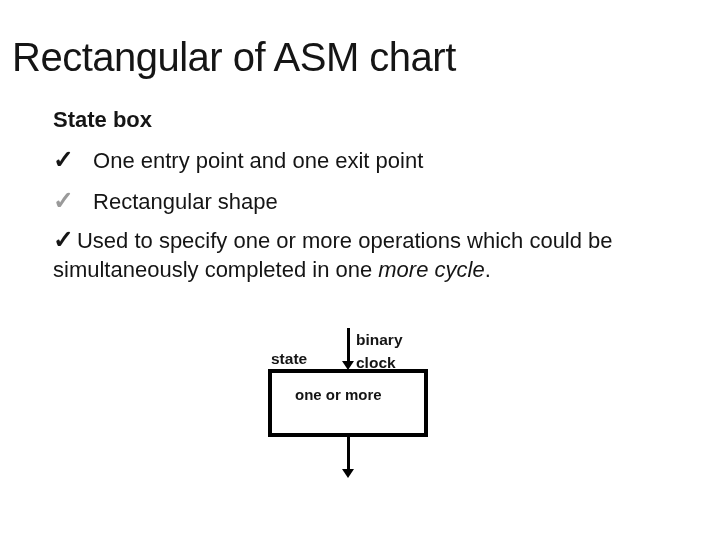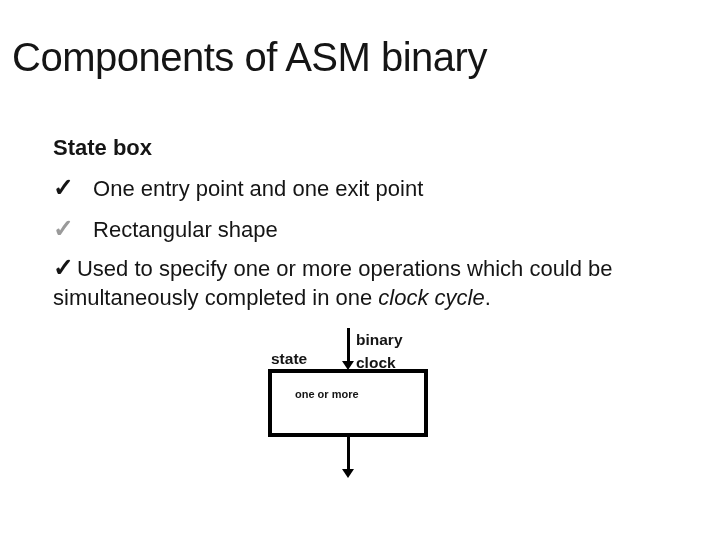--- a/index.html
+++ b/index.html
@@ -27,21 +27,20 @@
     line-height: 48px;
     white-space: nowrap;
   }
 
   .content {
     position: absolute;
     left: 53px; top: 106px;
     width: 614px;
     font-size: 22px;
     line-height: 28px;
-    margin-top: 28px;
   }
   .content h2 {
     font-size: 22px;
     font-weight: 700;
     line-height: 28px;
   }
   .bullet { margin-top: 11px; line-height: 29px; }
   .bullet.para { margin-top: 9px; }
   .check {
     font-weight: 700;
@@ -78,45 +77,45 @@
   .dlabel.binary { left: 356px; top: 328px; }
   .dlabel.state  { left: 271px; top: 349px; line-height: 20px; }
 
   .statebox {
     position: absolute;
     left: 268px; top: 369px;
     width: 160px; height: 68px;
     border: 4px solid var(--line);
     background: var(--bg);
     padding: 11px 0 0 23px;
-    font-size: 11px;
+    font-size: 15px;
     font-weight: 700;
     line-height: 21px;
   }
 </style>
 </head>
 <body>
 
 <div class="slide">
 
-  <h1 class="title">Components of ASM binary</h1>
+  <h1 class="title">Rectangular of ASM chart</h1>
 
   <div class="content">
     <h2>State box</h2>
 
     <div class="bullet">
       <span class="check">✓</span> <span>One entry point and one exit point</span>
     </div>
 
     <div class="bullet">
       <span class="check muted">✓</span> <span>Rectangular shape</span>
     </div>
 
     <p class="bullet para">
-      <span class="check tight">✓</span><span>Used to specify one or more operations which could be simultaneously completed in one </span><span class="italic">clock cycle</span><span>.</span>
+      <span class="check tight">✓</span><span>Used to specify one or more operations which could be simultaneously completed in one </span><span class="italic">more cycle</span><span>.</span>
     </p>
   </div>
 
   <div class="diagram">
     <div class="vline entry"></div>
     <div class="arrowhead entry"></div>
 
     <div class="dlabel binary">
       <div>binary</div>
       <div>clock</div>

